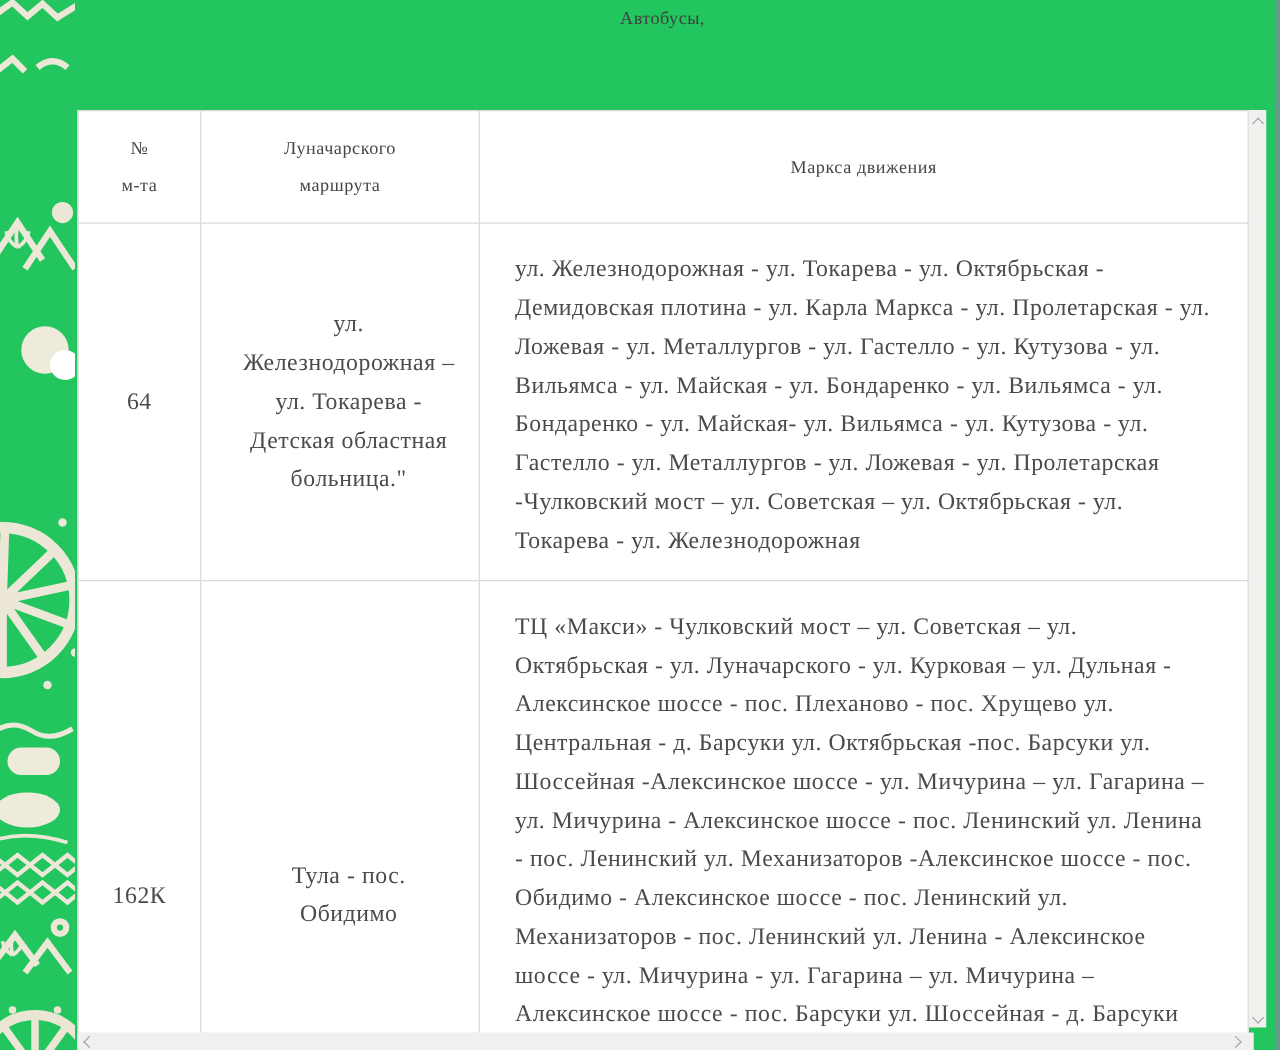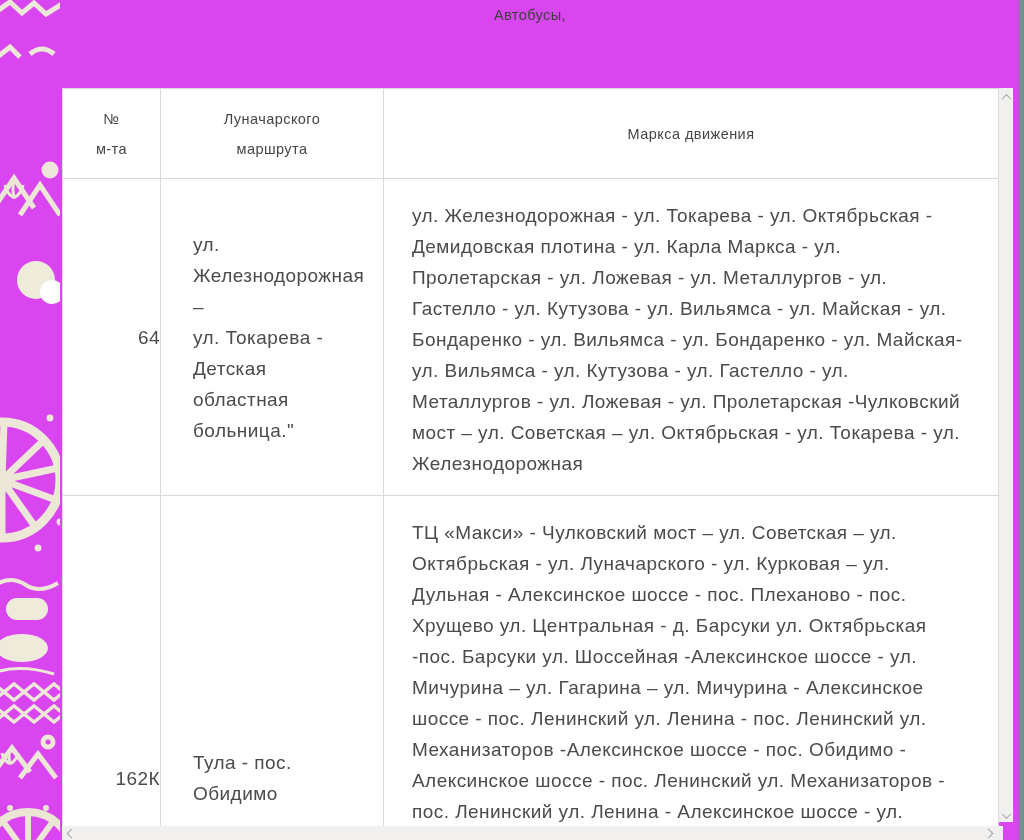--- a/index.html
+++ b/index.html
@@ -1,19 +1,19 @@
 <!DOCTYPE html>
 <html><head>
 <meta charset="utf-8">
 <style>
   html,body{margin:0;padding:0;background:#fff;}
   .page{
     position:relative;width:1024px;height:840px;overflow:hidden;
-    background:#d946ef;
-    font-family:Liberation Sans, sans-serif;
+    background:#22c55e;
+    font-family:Liberation Serif, serif;
     color:#4b4b4b;
   }
   
   .decor{position:absolute;left:0;top:0;}
   
   .accent-edge{position:absolute;top:0;right:1px;width:3px;height:840px;background:#6f9492;}
 
   .title{
     position:absolute;left:62px;top:7px;width:936px;text-align:center;
     font-size:14.5px;color:#3f3f3f;letter-spacing:.4px;line-height:17px;
@@ -31,22 +31,22 @@
     border:1px solid #dadada;font-weight:normal;
     font-size:19px;color:#4b4b4b;letter-spacing:.45px;
     line-height:31px;vertical-align:middle;padding:0;
   }
   .routes thead th{
     height:89px;text-align:center;white-space:pre-line;
     font-size:14.5px;line-height:30px;color:#454545;
   }
   .routes tr.r1 td{height:230px;}
   .routes tr.r2 td{height:414px;}
-  td.num{text-align:right;}
-  td.name{padding-left:32px;padding-right:18px;white-space:pre-line;}
+  td.num{text-align:center;}
+  td.name{padding-left:32px;padding-right:18px;white-space:pre-line;text-align:center;}
   td.scheme{vertical-align:top;padding:21px 28px 16px 28px;}
 
   
   .vscroll{position:absolute;left:999px;top:88px;width:14px;height:734px;background:#f1f0ee;}
   .hscroll{position:absolute;left:62px;top:826px;width:941px;height:14px;background:#f1f0ee;}
   .sb-btn{position:absolute;width:14px;height:14px;display:flex;align-items:center;justify-content:center;}
   .vscroll .up{top:2px;left:0;}
   .vscroll .down{bottom:0;left:0;}
   .hscroll .left{left:2px;top:0;}
   .hscroll .right{right:8px;top:0;}

